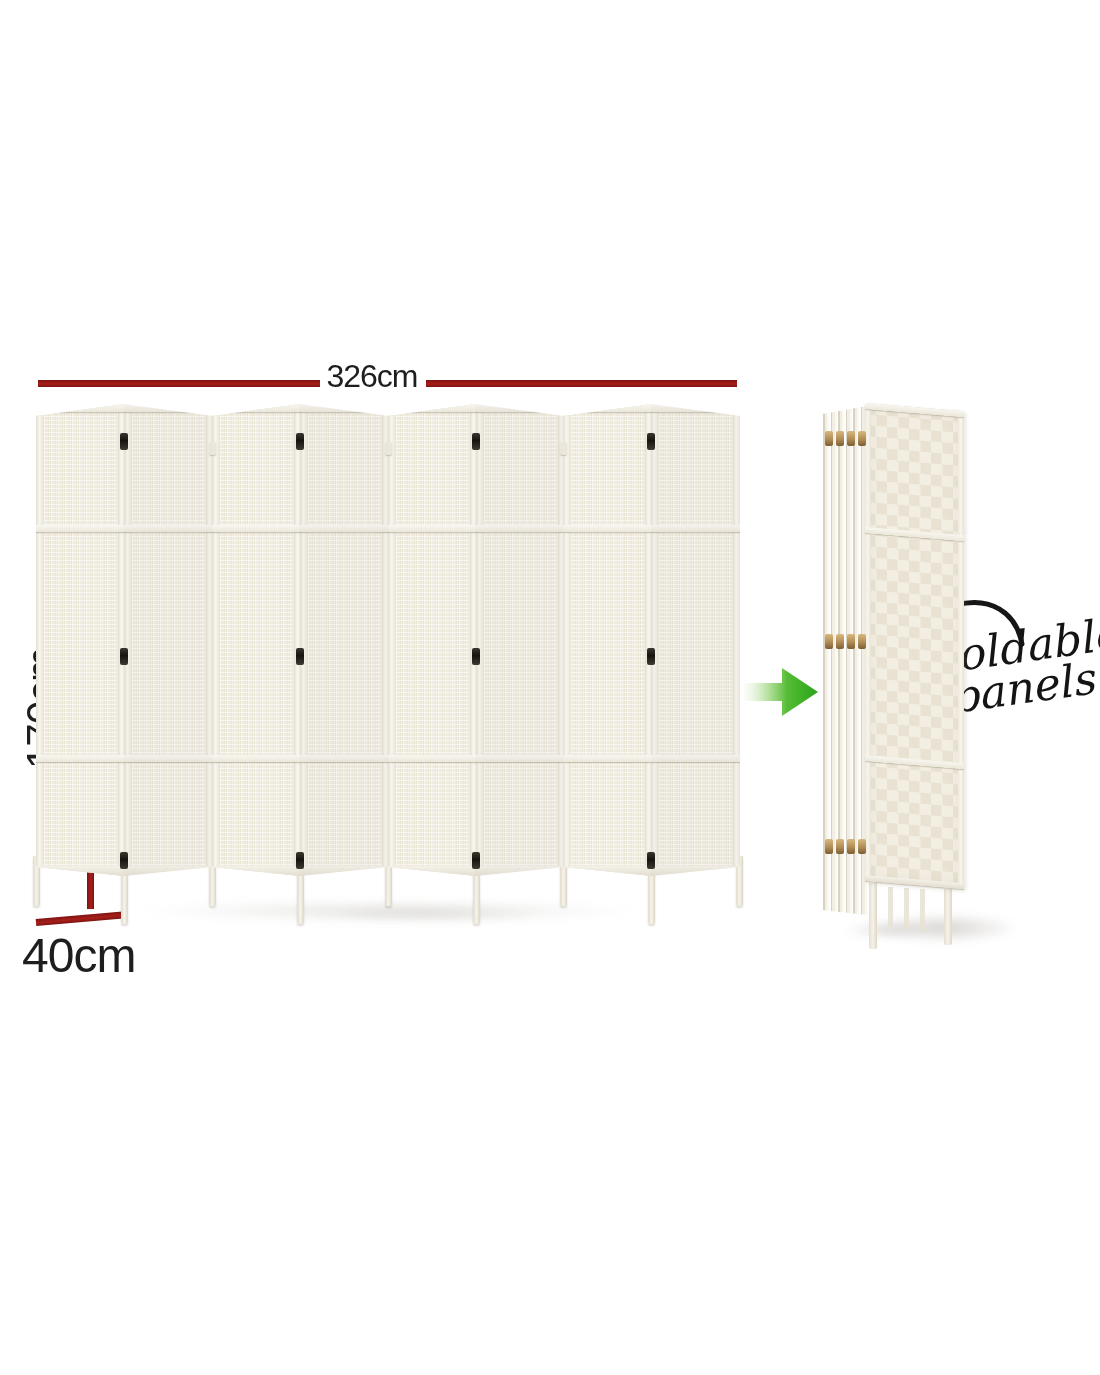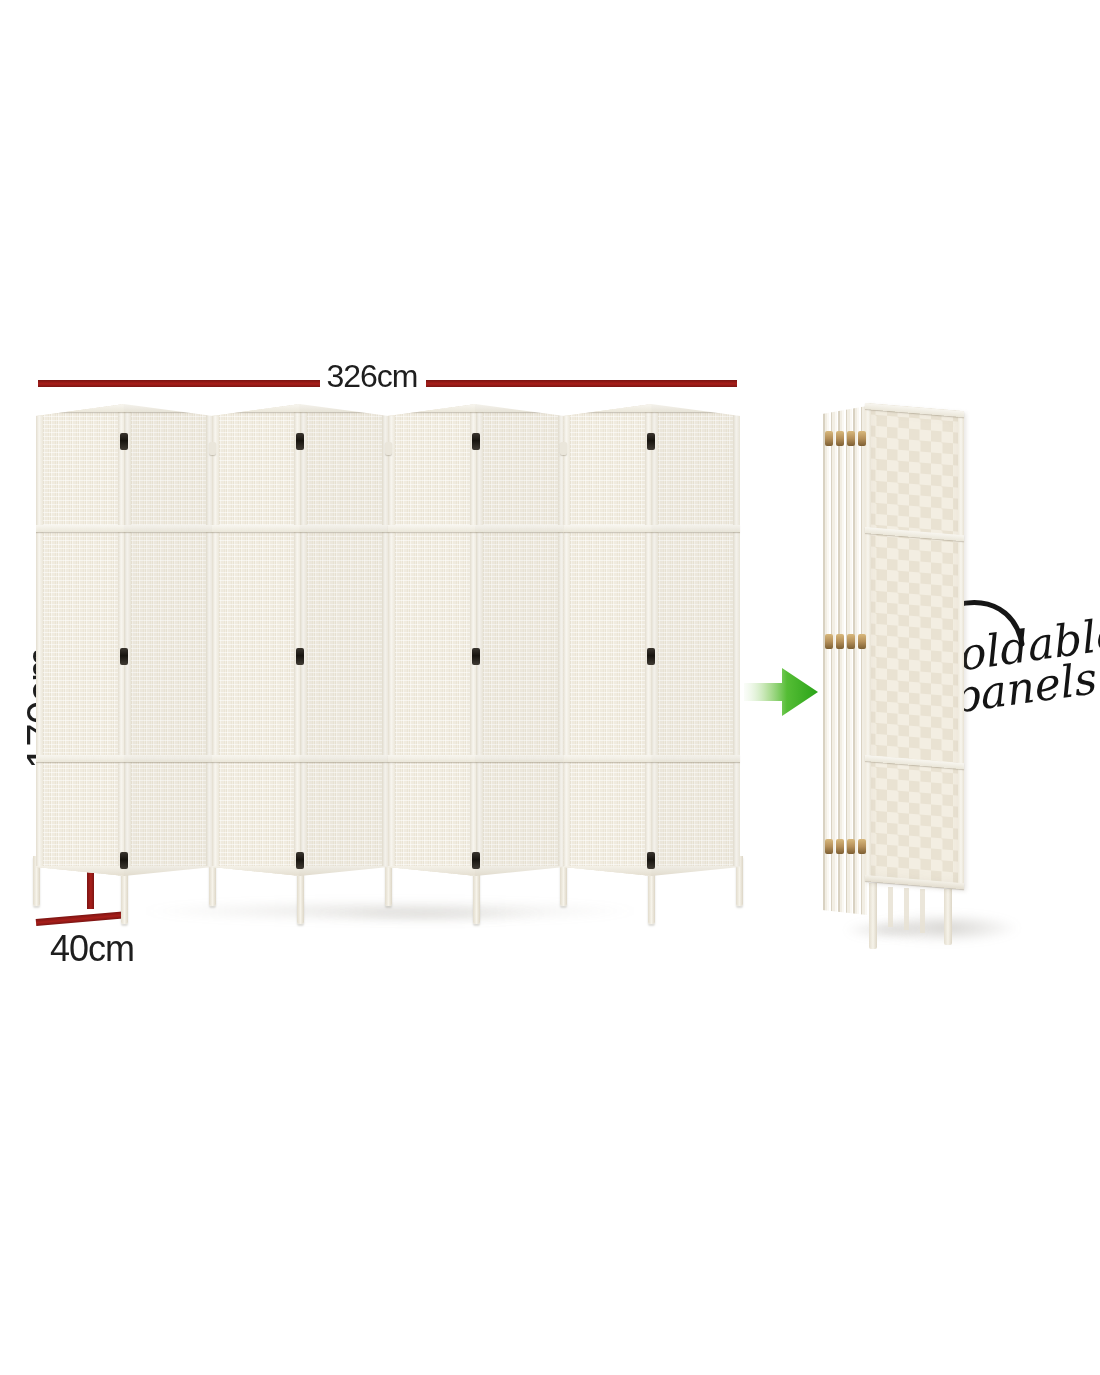--- a/index.html
+++ b/index.html
@@ -6,21 +6,21 @@
   .canvas{position:relative;width:1100px;height:1375px;margin:0 auto;background:var(--background,#fff);
           font-family:"Liberation Sans",sans-serif;overflow:hidden;}
 
   
   .dim-line{position:absolute;background:linear-gradient(180deg,var(--dimension-line-dark,#7c1412),var(--dimension-line,#a81e1a) 55%,var(--dimension-line-dark,#7c1412));}
   .dim-line.v{background:linear-gradient(90deg,var(--dimension-line-dark,#7c1412),var(--dimension-line,#a81e1a) 55%,var(--dimension-line-dark,#7c1412));}
   .lbl{position:absolute;color:var(--label-text,#1e1e1e);font-size:32px;letter-spacing:-1px;}
   .lbl-326{left:320px;top:358px;width:104px;text-align:center;}
   .lbl-170{left:4px;top:650px;height:116px;width:76px;display:flex;align-items:center;justify-content:center;
            writing-mode:vertical-rl;transform:rotate(180deg);font-size:42px;}
-  .lbl-40{left:50px;top:928px;font-size:36px;}
+  .lbl-40{left:22px;top:928px;font-size:48px;}
   .line-top-l{left:38px;top:380px;width:282px;height:7px;}
   .line-top-r{left:426px;top:380px;width:311px;height:7px;}
   .line-v-1{left:87px;top:479px;width:7px;height:172px;}
   .line-v-2{left:87px;top:764px;width:7px;height:145px;}
   .line-40{left:36px;top:919px;width:90px;height:7px;transform:rotate(-5deg);transform-origin:left center;}
 
   
   .divider{position:absolute;left:36px;top:404px;width:706px;height:540px;}
   .panel{position:absolute;top:0;width:89px;height:472px;z-index:2;
     background:

